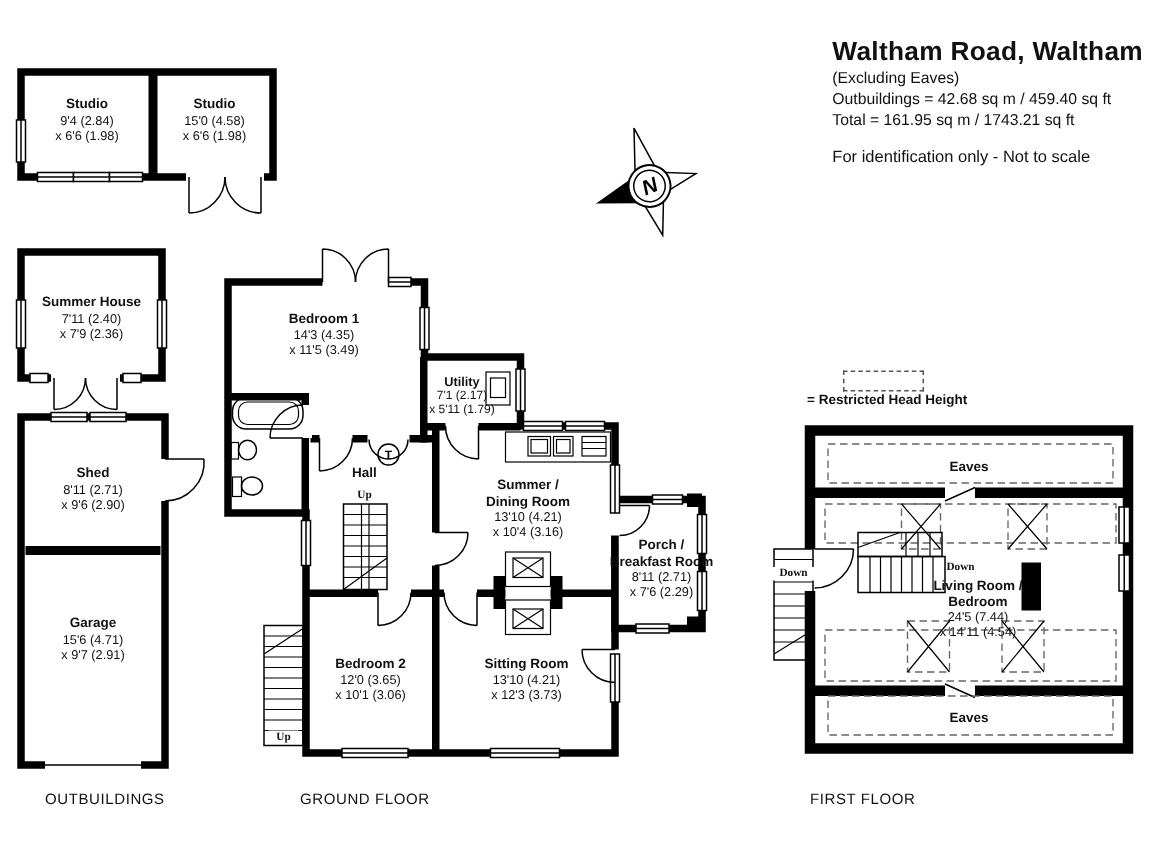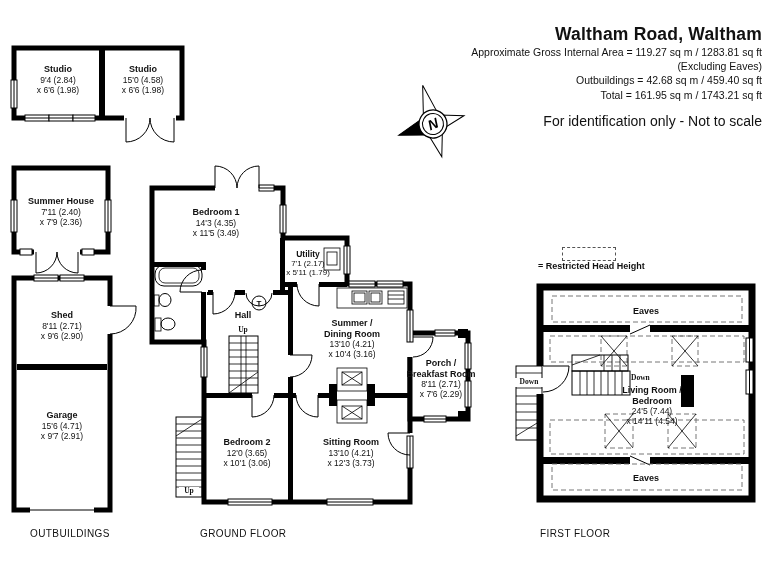--- a/index.html
+++ b/index.html
@@ -14,24 +14,24 @@
   .gap{fill:#fff;}
   .winrect{fill:#fff;stroke:#000;stroke-width:1;}
   .winline{stroke:#000;stroke-width:1;}
   .dashThin{fill:none;stroke:#666;stroke-width:0.9;stroke-dasharray:5 3;}
   .lbl{position:absolute;text-align:center;line-height:1.18;}
   .rn{font-weight:bold;font-size:9px;}
   .rn2{font-weight:bold;font-size:9px;}
   .rd{font-size:8.5px;}
   .tiny{font-weight:bold;font-size:7.5px;font-family:Liberation Serif, serif;}
   .whitebg{background:#fff;}
-  .hdr{position:absolute;right:6px;top:24px;text-align:right;}
+  .hdr{position:absolute;right:6px;top:24px;text-align:left;}
   .hdr-title{font-size:17.5px;font-weight:bold;letter-spacing:0.2px;}
   .hdr-line{font-size:10.5px;line-height:1.35;}
-  .hdr-note{font-size:14px;margin-top:11px;}
+  .hdr-note{font-size:11px;margin-top:11px;}
   .legend{position:absolute;left:538px;top:247px;display:flex;align-items:center;flex-direction:column;}
   .legend-box{width:52px;height:12px;border:1px dashed #555;margin-right:5px;}
   .legend-text{font-size:9px;font-weight:bold;}
   .section-lbl{position:absolute;top:528px;font-size:10px;font-weight:normal;letter-spacing:0.4px;}
 </style>
 </head>
 <body>
 
 <div class="canvas">
 
@@ -274,21 +274,20 @@
     <circle r="14" fill="#fff" stroke="#000" stroke-width="1.3"></circle>
     <circle r="10.5" fill="#fff" stroke="#000" stroke-width="1"></circle>
     <text y="5" text-anchor="middle" transform="rotate(-8)" style="font-size:14px;font-weight:bold;font-style:italic;">N</text>
   </g>
 
   <text x="259" y="306" text-anchor="middle" style="font-size:8px;font-weight:bold;">T</text>
 </svg>
 
   <div class="hdr">
     <div class="hdr-title">Waltham Road, Waltham</div>
-    <div class="hdr-line">Approximate Gross Internal Area = 119.27 sq m / 1283.81 sq ft</div>
     <div class="hdr-line">(Excluding Eaves)</div>
     <div class="hdr-line">Outbuildings = 42.68 sq m / 459.40 sq ft</div>
     <div class="hdr-line">Total = 161.95 sq m / 1743.21 sq ft</div>
     <div class="hdr-note">For identification only - Not to scale</div>
   </div>
 
   <div class="legend">
     <div class="legend-box"></div>
     <div class="legend-text">= Restricted Head Height</div>
   </div>

